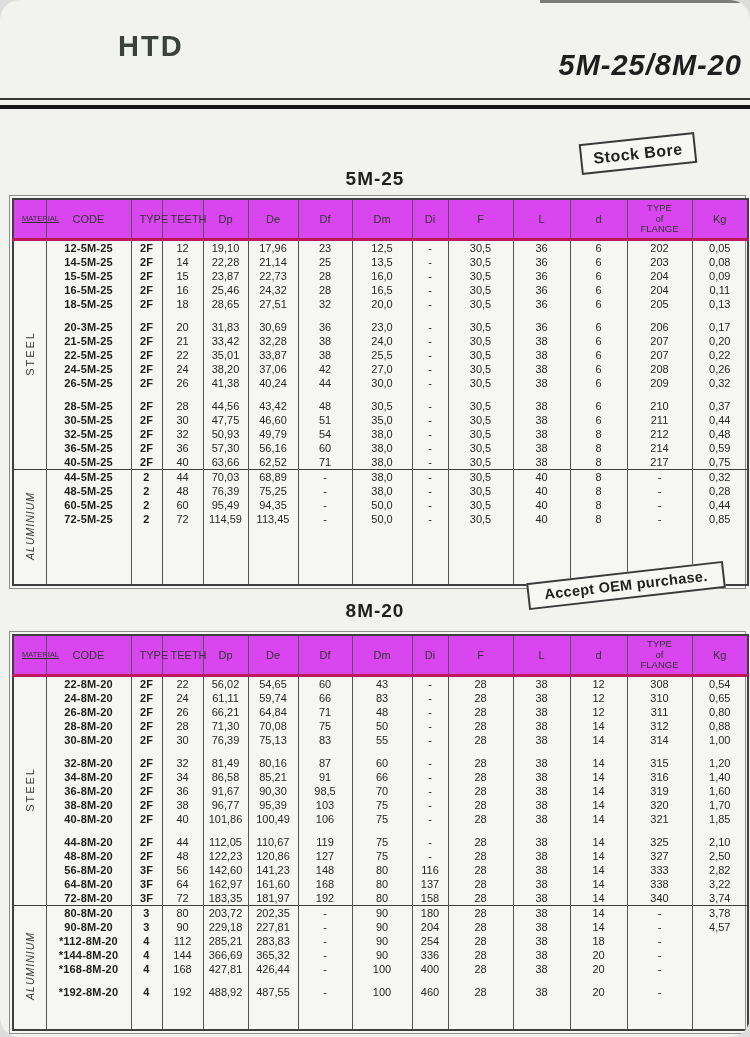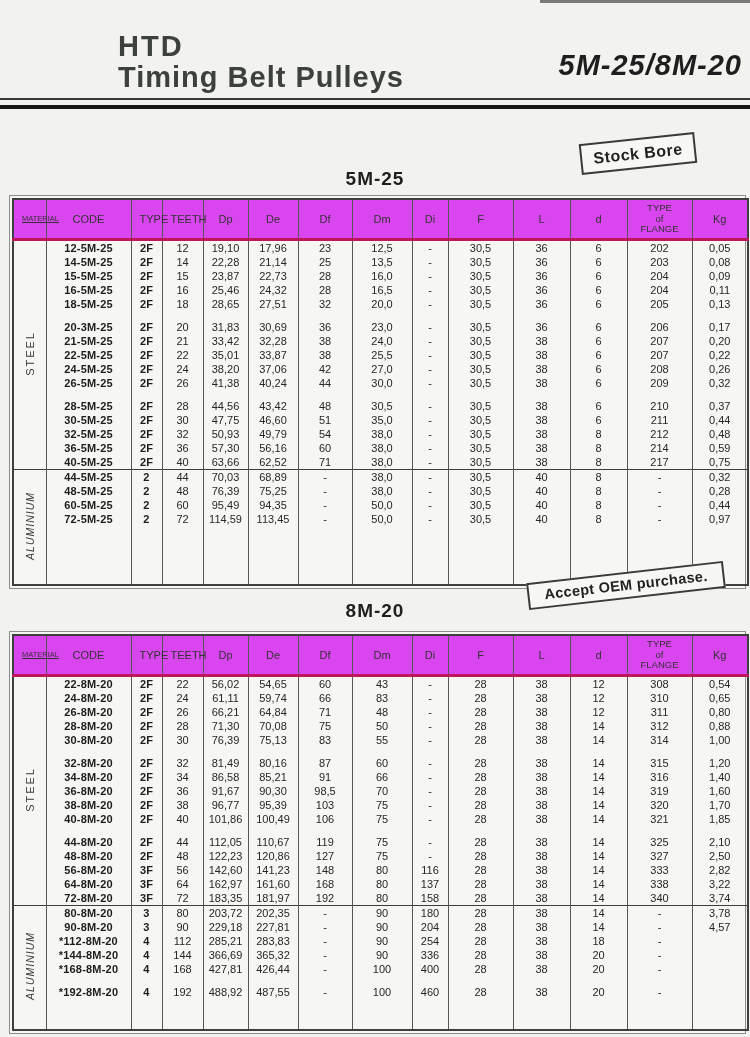--- a/index.html
+++ b/index.html
@@ -1,17 +1,17 @@
 <!DOCTYPE html>
 <html><head>
 <meta charset="utf-8">
 <style>
   html,body{margin:0;padding:0;background:#ddd;}
   .page{position:relative;width:750px;height:1037px;background:#f2f2ef;overflow:hidden;
-        font-family:"Liberation Sans",sans-serif;color:#2b2b2b;}
+        font-family:"Liberation Sans",sans-serif;color:#2b2b2b;border-radius:20px;}
   
   .brand1{position:absolute;left:118px;top:30px;font-size:29px;font-weight:bold;
           letter-spacing:2px;color:#3c413c;}
   .brand2{position:absolute;left:118px;top:61px;font-size:29px;font-weight:bold;
           letter-spacing:1px;color:#3c413c;}
   .pagecode{position:absolute;right:8px;top:49px;font-size:29px;font-weight:bold;
             letter-spacing:1px;color:#1e1e1e;font-style:italic;}
   .rule-thin{position:absolute;left:0;top:98px;width:100%;height:2px;background:#3a3a3a;}
   .rule-thick{position:absolute;left:0;top:105px;width:100%;height:4px;background:#161616;}
   .edge-shade{position:absolute;top:0;right:0;width:210px;height:3px;background:#3a3a3a;opacity:.65;}
@@ -46,21 +46,20 @@
         font-size:11px;letter-spacing:2px;color:#3a3a3a;}
   .vert.alu{font-style:italic;letter-spacing:1px;font-size:10.5px;}
 </style>
 </head>
 <body>
 
 <div class="page">
   <div class="edge-shade"></div>
 
   <div class="brand1">HTD</div>
-  <div class="brand2">Timing Belt Pulleys</div>
   <div class="pagecode">5M-25/8M-20</div>
   <div class="rule-thin"></div>
   <div class="rule-thick"></div>
 
   <div class="stamp stock">Stock Bore</div>
 
   <div class="tbl-title title1">5M-25</div>
   <div class="tbl-wrap t1">
     <table>
         <colgroup>
@@ -408,21 +407,21 @@
             <td>72</td>
             <td>114,59</td>
             <td>113,45</td>
             <td>-</td>
             <td>50,0</td>
             <td>-</td>
             <td>30,5</td>
             <td>40</td>
             <td>8</td>
             <td>-</td>
-            <td>0,97</td>
+            <td>0,85</td>
           </tr>
           <tr>
             <td style="height: 58px;"></td>
             <td style="height: 58px;"></td>
             <td style="height: 58px;"></td>
             <td style="height: 58px;"></td>
             <td style="height: 58px;"></td>
             <td style="height: 58px;"></td>
             <td style="height: 58px;"></td>
             <td style="height: 58px;"></td>

